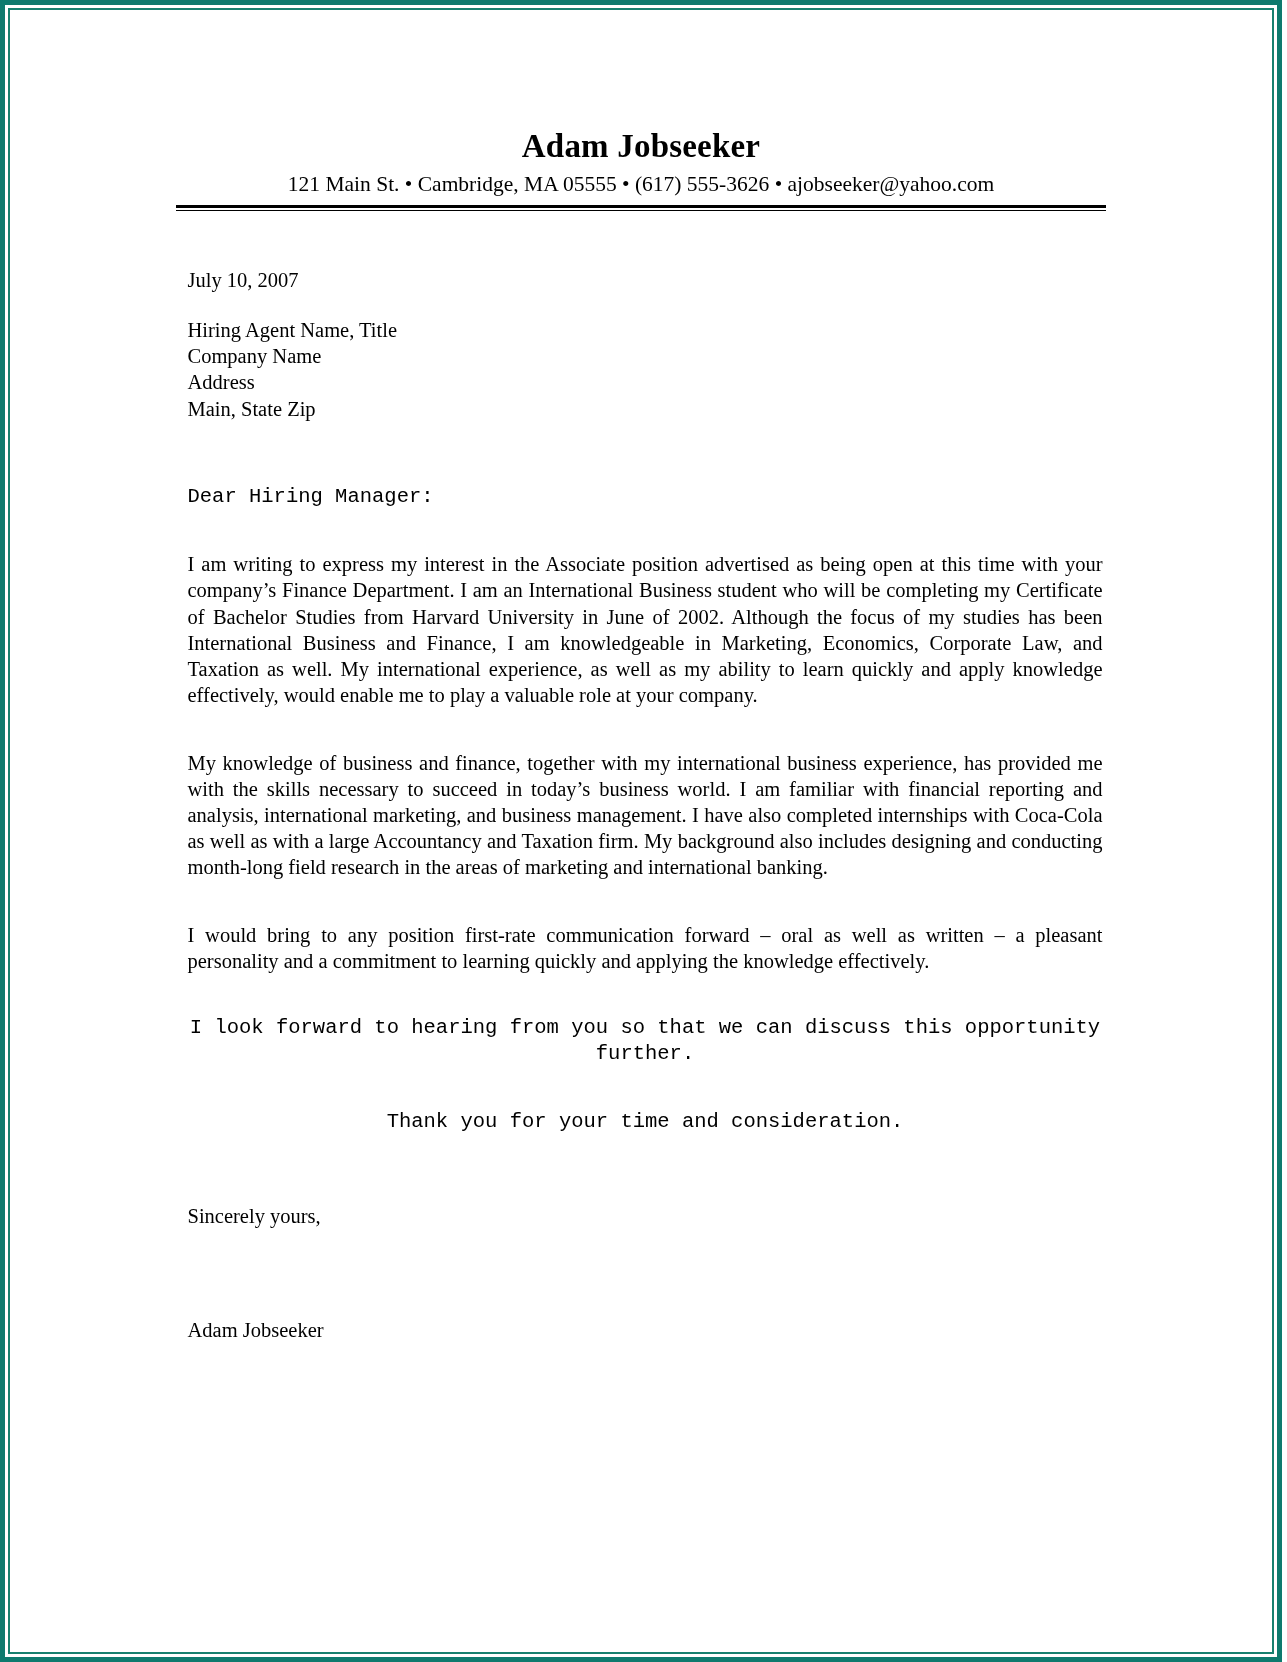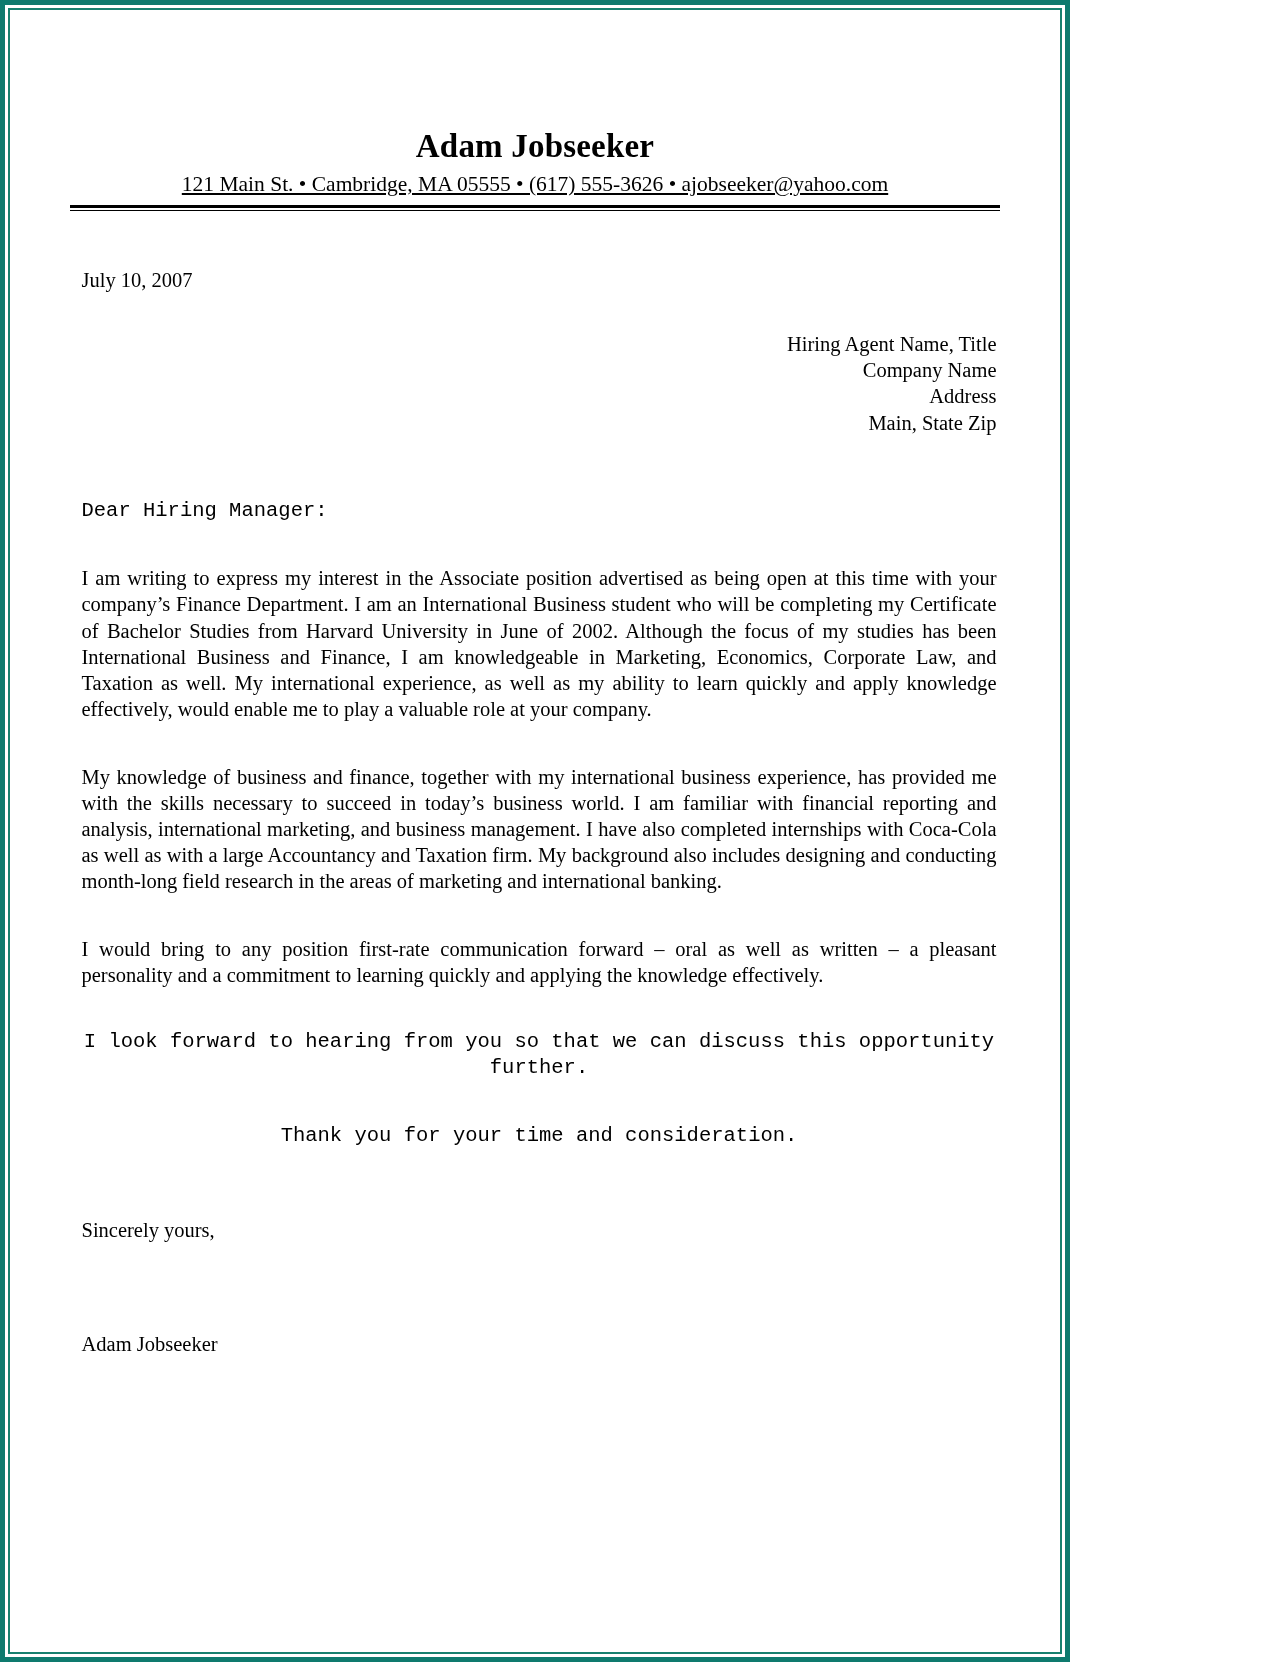--- a/index.html
+++ b/index.html
@@ -9,21 +9,21 @@
   }
   body {
     width: 1287px;
     height: 1662px;
     font-family: "Liberation Serif", "DejaVu Serif", serif;
   }
 
   
   .frame-outer {
     box-sizing: border-box;
-    width: 1070px;
+    width: 1282px;
     height: 1662px;
     border: 5px solid #0e7a6e;
     background: #ffffff;
     padding: 3px;
   }
   .frame-inner {
     box-sizing: border-box;
     width: 100%;
     height: 100%;
     border: 2px solid #17806f;
@@ -54,21 +54,20 @@
     color: #000000;
     line-height: 1.15;
   }
   .contact-line {
     text-align: center;
     font-size: 21.5px;
     color: #000000;
     margin-top: 6px;
     line-height: 1.2;
     white-space: nowrap;
-    text-decoration: underline;
   }
   .rule-thick {
     margin-top: 7px;
     height: 3px;
     background: #000000;
   }
   .rule-gap {
     height: 2px;
     background: #ffffff;
   }
@@ -85,22 +84,21 @@
     color: #000000;
     font-size: 20.5px;
     line-height: 1.28;
   }
 
   .date {
     margin-top: 56px;
   }
 
   .recipient {
-    margin-top: 38px;
-    text-align: right;
+    margin-top: 24px;
   }
   .recipient div {
     line-height: 1.28;
   }
 
   .salutation {
     margin-top: 62px;
     font-family: Liberation Mono, monospace;
   }
 

